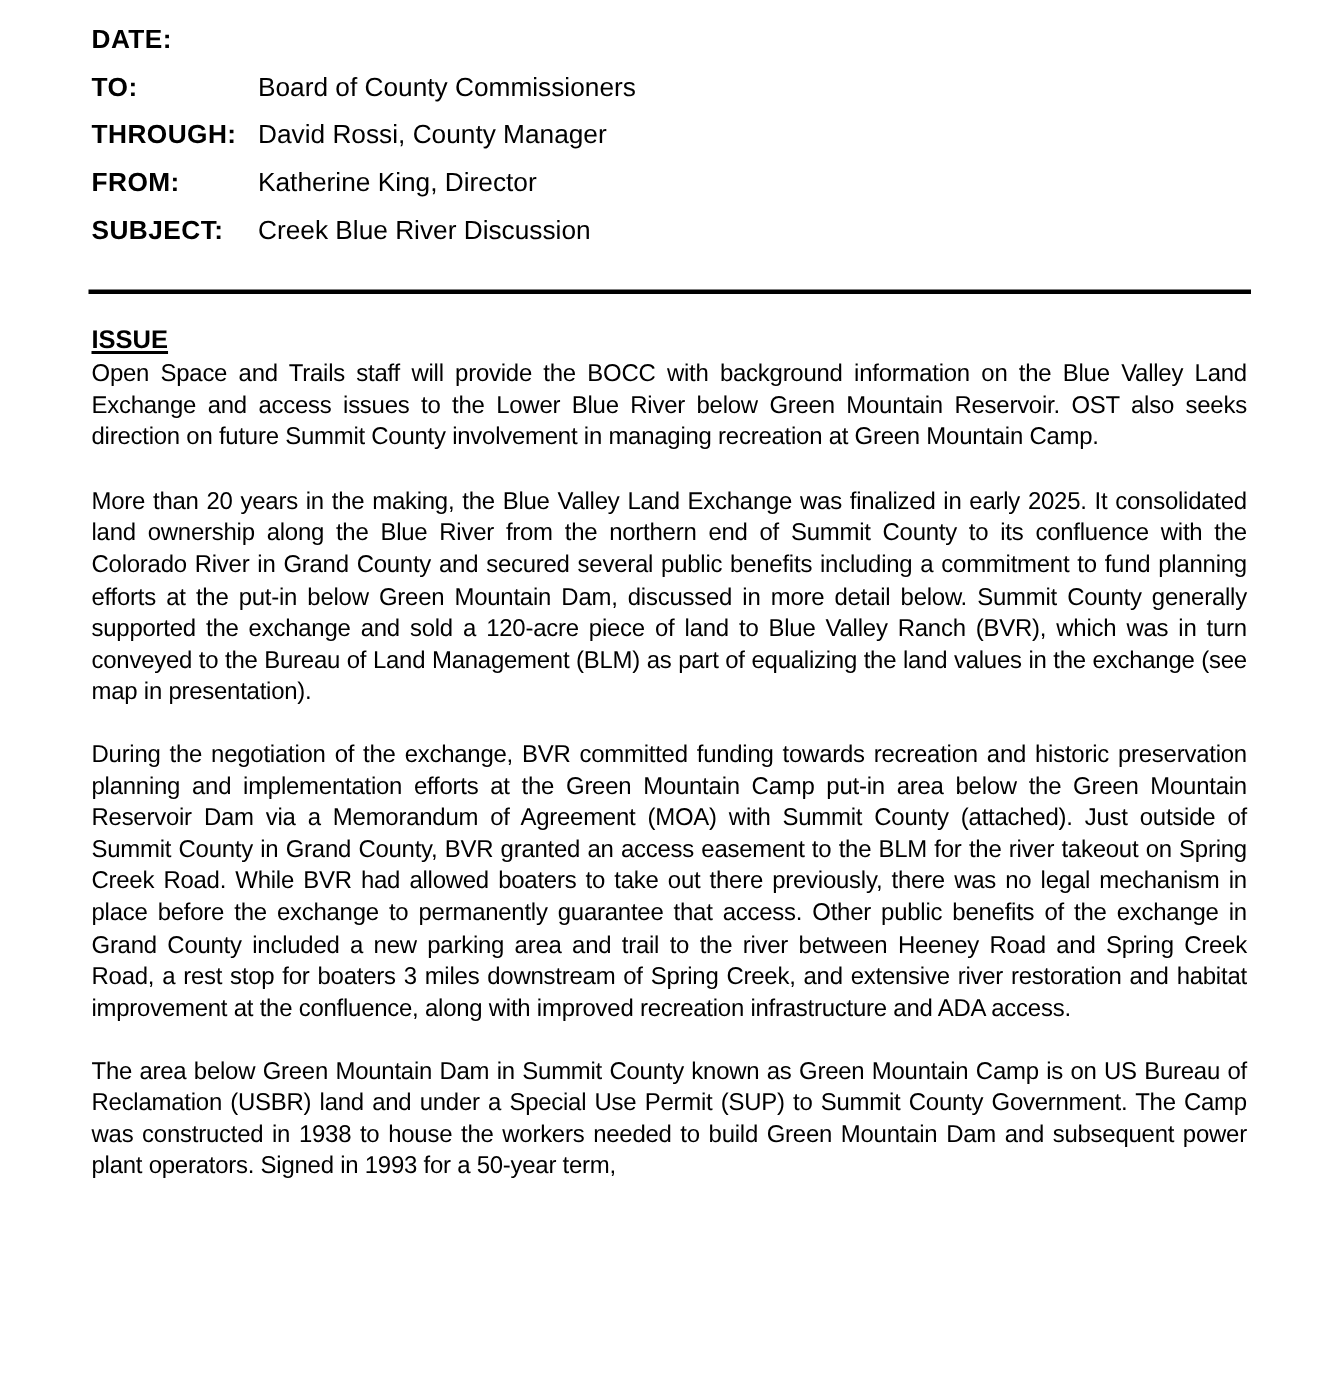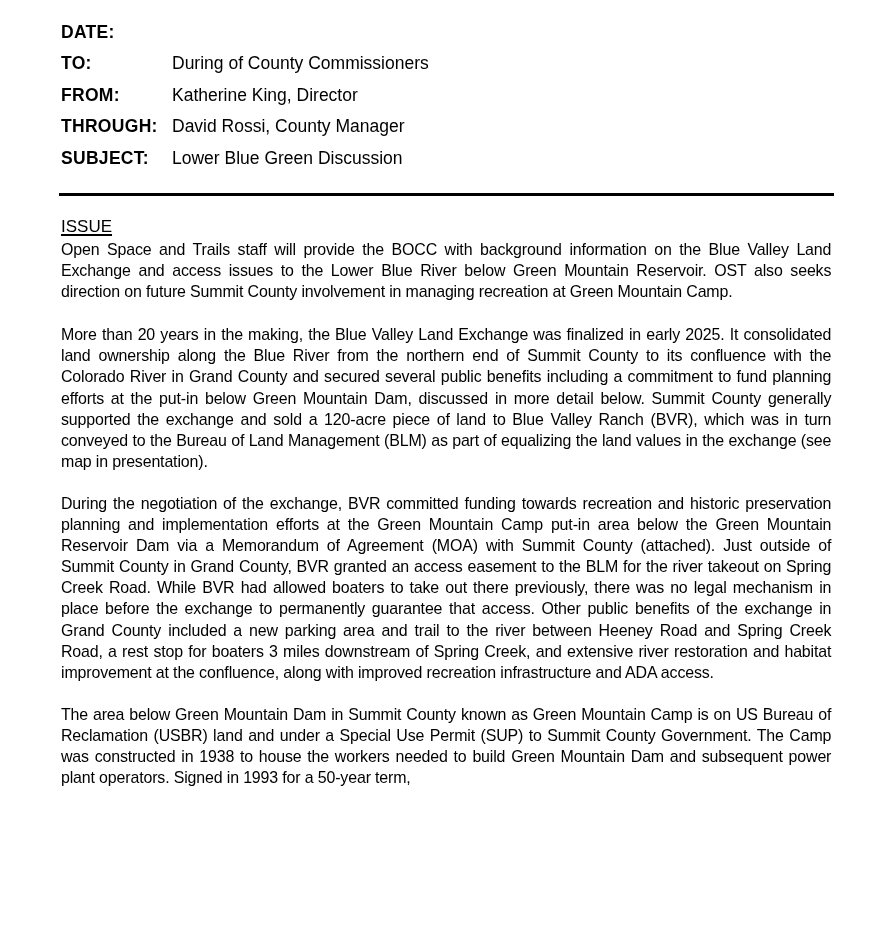--- a/index.html
+++ b/index.html
@@ -16,21 +16,21 @@
       font-family: "Liberation Sans", sans-serif;
     }
     .header-block {
       position: absolute;
       left: 61px;
       top: 11px;
     }
     .header-row {
       display: flex;
       height: 31.6px;
-      align-items: flex-end;
+      align-items: center;
       font-size: 17.5px;
     }
     .header-label {
       width: 111px;
       font-weight: bold;
       letter-spacing: 0.3px;
     }
     .header-value {
       font-weight: normal;
     }
@@ -42,21 +42,21 @@
       height: 3px;
       background: #000000;
     }
     .content {
       position: absolute;
       left: 61px;
       top: 216px;
       width: 770px;
     }
     .section-heading {
-      font-weight: normal;
+      font-weight: bold;
       text-decoration: underline;
       text-underline-offset: 2px;
       text-decoration-thickness: 2px;
       font-size: 17px;
       line-height: 21px;
       margin: 0 0 2px 0;
     }
     .para {
       margin: 0;
       font-size: 16.2px;
@@ -72,33 +72,33 @@
   </style>
 </head>
 <body>
 
 <div class="header-block">
   <div class="header-row">
     <span class="header-label">DATE:</span>
   </div>
   <div class="header-row">
     <span class="header-label">TO:</span>
-    <span class="header-value">During of County Commissioners</span>
+    <span class="header-value">Board of County Commissioners</span>
+  </div>
+  <div class="header-row">
+    <span class="header-label">THROUGH:</span>
+    <span class="header-value">David Rossi, County Manager</span>
   </div>
   <div class="header-row">
     <span class="header-label">FROM:</span>
     <span class="header-value">Katherine King, Director</span>
   </div>
   <div class="header-row">
-    <span class="header-label">THROUGH:</span>
-    <span class="header-value">David Rossi, County Manager</span>
-  </div>
-  <div class="header-row">
     <span class="header-label">SUBJECT:</span>
-    <span class="header-value">Lower Blue Green Discussion</span>
+    <span class="header-value">Creek Blue River Discussion</span>
   </div>
 </div>
 
 <div class="rule"></div>
 
 <div class="content">
   <div class="section">
     <h2 class="section-heading">ISSUE</h2>
     <p class="para">Open Space and Trails staff will provide the BOCC with background information on the Blue Valley Land Exchange and access issues to the Lower Blue River below Green Mountain Reservoir. OST also seeks direction on future Summit County involvement in managing recreation at Green Mountain Camp.</p>
   </div>

